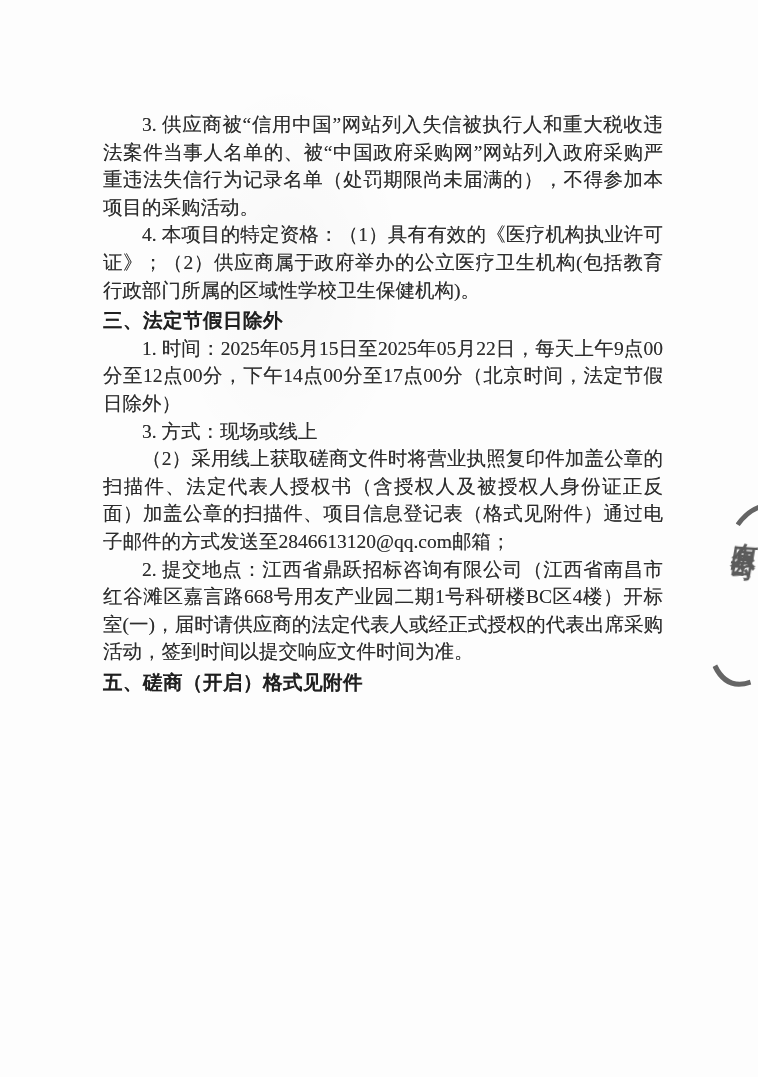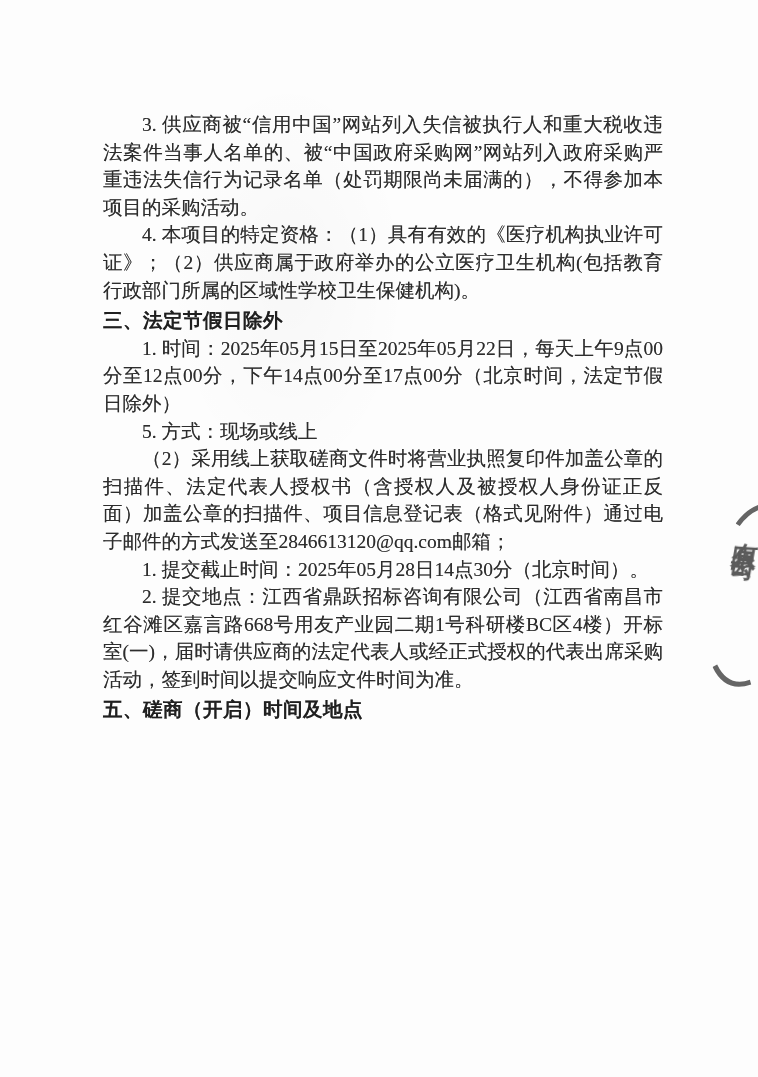--- a/index.html
+++ b/index.html
@@ -78,25 +78,24 @@
 </head>
 <body>
 
 <div class="page">
 
   <div class="content">
     <p class="para">3. 供应商被“信用中国”网站列入失信被执行人和重大税收违法案件当事人名单的、被“中国政府采购网”网站列入政府采购严重违法失信行为记录名单（处罚期限尚未届满的），不得参加本项目的采购活动。</p>
     <p class="para">4. 本项目的特定资格：（1）具有有效的《医疗机构执业许可证》；（2）供应商属于政府举办的公立医疗卫生机构(包括教育行政部门所属的区域性学校卫生保健机构)。</p>
     <p class="head">三、法定节假日除外</p>
     <p class="para">1. 时间：2025年05月15日至2025年05月22日，每天上午9点00分至12点00分，下午14点00分至17点00分（北京时间，法定节假日除外）</p>
-    <p class="para">5. 方式：现场或线上</p>
+    <p class="para">3. 方式：现场或线上</p>
     <p class="para">（2）采用线上获取磋商文件时将营业执照复印件加盖公章的扫描件、法定代表人授权书（含授权人及被授权人身份证正反面）加盖公章的扫描件、项目信息登记表（格式见附件）通过电子邮件的方式发送至2846613120@qq.com邮箱；</p>
-    <p class="para">1. 提交截止时间：2025年05月28日14点30分（北京时间）。</p>
     <p class="para">2. 提交地点：江西省鼎跃招标咨询有限公司（江西省南昌市红谷滩区嘉言路668号用友产业园二期1号科研楼BC区4楼）开标室(一)，届时请供应商的法定代表人或经正式授权的代表出席采购活动，签到时间以提交响应文件时间为准。</p>
-    <p class="head">五、磋商（开启）时间及地点</p>
+    <p class="head">五、磋商（开启）格式见附件</p>
   </div>
 
   <div class="watermark">
     <svg class="stamp-stroke top" width="40" height="28" viewBox="0 0 40 28">
       <path d="M2 26 Q 14 2 38 4" stroke="#3f3f3f" stroke-width="5" fill="none" opacity="0.8"></path>
     </svg>
     <span class="stamp-text">有限公司</span>
     <svg class="stamp-stroke bottom" width="42" height="30" viewBox="0 0 42 30">
       <path d="M2 4 Q 18 28 40 18" stroke="#3f3f3f" stroke-width="5" fill="none" opacity="0.8"></path>
     </svg>

